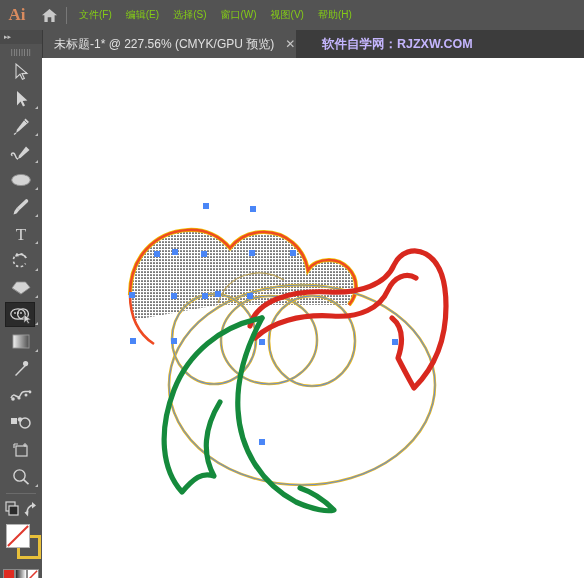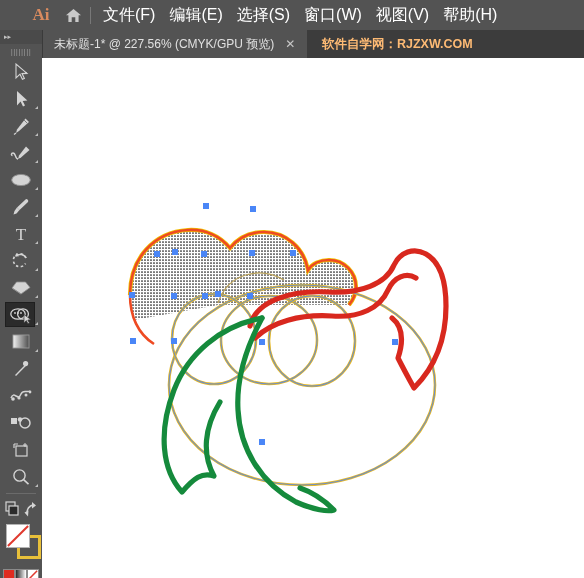--- a/index.html
+++ b/index.html
@@ -15,56 +15,55 @@
     position:absolute;left:0;top:0;width:584px;height:30px;
     background:#535353;
     display:flex;align-items:center;
   }
   #ai-logo{
     width:34px;height:30px;
     display:flex;align-items:center;justify-content:center;
     color:#d98b5f;font-size:17px;font-weight:bold;
     font-family:"Liberation Serif","DejaVu Serif",serif;
     letter-spacing:0px;
-    padding-left:24px;
   }
   #home-btn{
     width:30px;height:30px;display:flex;align-items:center;justify-content:center;
   }
   .menu-sep{
     width:1px;height:17px;background:#787878;margin:0 5px 0 2px;
   }
   .menu-item{
-    color:#ffffff;font-size:16px;
+    color:#84cc16;font-size:10px;
     padding:0 7px;height:30px;line-height:30px;white-space:nowrap;
   }
 
   
   #tabbar{
     position:absolute;left:0;top:30px;width:584px;height:28px;
     background:#3c3c3c;
   }
   #tab-doc{
     position:absolute;left:42px;top:0;height:28px;
     background:#535353;
     display:flex;align-items:center;
-    padding:0 11px 0 12px;
+    padding:0 0 0 12px;
     box-sizing:border-box;
   }
   #tab-doc .tab-label{
     color:#e0e0e0;font-size:12px;white-space:nowrap;
   }
   #tab-close{
     color:#c8c8c8;font-size:12px;margin-left:10px;
     width:12px;text-align:center;line-height:12px;
   }
   #tab-note{
     position:absolute;left:322px;top:0;height:28px;
     display:flex;align-items:center;
-    color:#fdba74;font-size:12.5px;font-weight:bold;white-space:nowrap;
+    color:#c4b5fd;font-size:12.5px;font-weight:bold;white-space:nowrap;
   }
 
   
   #toolpanel{
     position:absolute;left:0;top:30px;width:42px;height:548px;
     background:#535353;
     border-right:1px solid #3a3a3a;
   }
   #tool-header{
     height:14px;width:42px;

